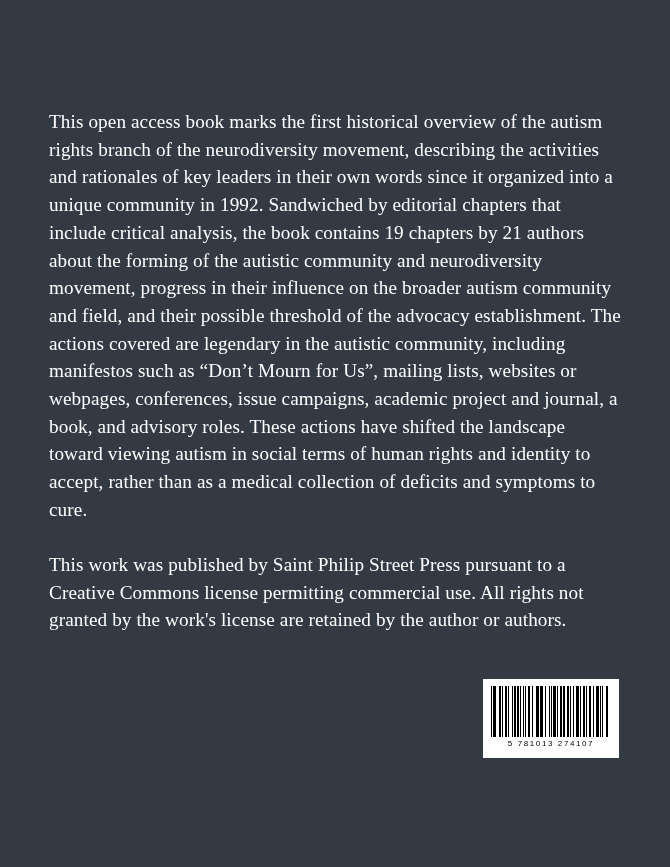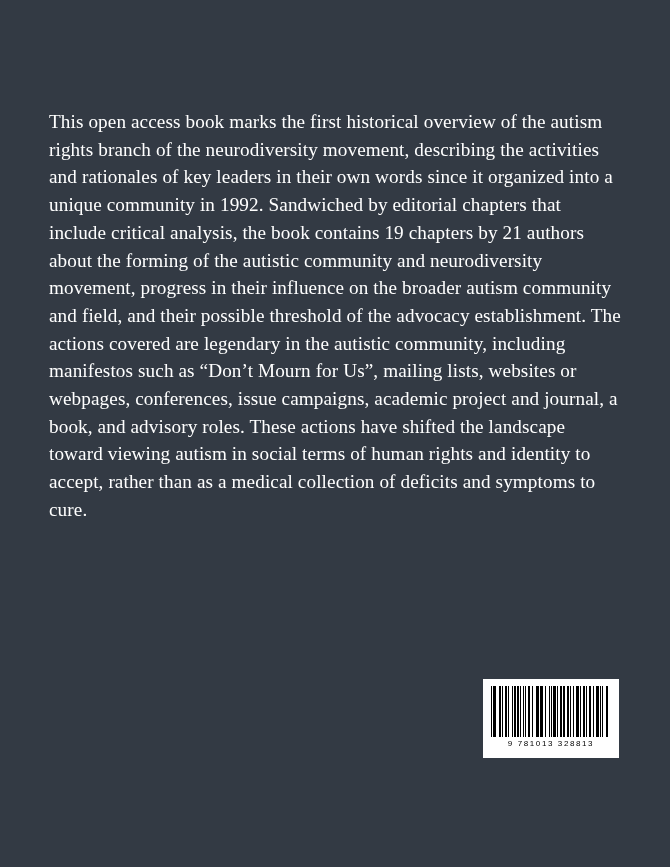--- a/index.html
+++ b/index.html
@@ -73,20 +73,21 @@
     white-space: nowrap;
   }
 </style>
 </head>
 <body>
 
 <div class="back-cover">
 
   <div class="blurb">
     <p class="first">This open access book marks the first historical overview of the autism rights branch of the neurodiversity movement, describing the activities and rationales of key leaders in their own words since it organized into a unique community in 1992. Sandwiched by editorial chapters that include critical analysis, the book contains 19 chapters by 21 authors about the forming of the autistic community and neurodiversity movement, progress in their influence on the broader autism community and field, and their possible threshold of the advocacy establishment. The actions covered are legendary in the autistic community, including manifestos such as “Don’t Mourn for Us”, mailing lists, websites or webpages, conferences, issue campaigns, academic project and journal, a book, and advisory roles. These actions have shifted the landscape toward viewing autism in social terms of human rights and identity to accept, rather than as a medical collection of deficits and symptoms to cure.</p>
+    <p class="second">This work was published by Saint Philip Street Press pursuant to a Creative Commons license permitting commercial use. All rights not granted by the work's license are retained by the author or authors.</p>
   </div>
 
   <div class="barcode-box">
     <div class="barcode-bars" id="barcode-bars">
         <span style="width: 0.882353px; background: rgb(0, 0, 0);"></span>
         <span style="width: 0.882353px; background: transparent;"></span>
         <span style="width: 1.76471px; background: rgb(0, 0, 0);"></span>
         <span style="width: 0.882353px; background: transparent;"></span>
         <span style="width: 0.882353px; background: rgb(0, 0, 0);"></span>
         <span style="width: 2.64706px; background: transparent;"></span>
@@ -154,16 +155,16 @@
         <span style="width: 2.64706px; background: transparent;"></span>
         <span style="width: 2.64706px; background: rgb(0, 0, 0);"></span>
         <span style="width: 0.882353px; background: transparent;"></span>
         <span style="width: 0.882353px; background: rgb(0, 0, 0);"></span>
         <span style="width: 1.76471px; background: transparent;"></span>
         <span style="width: 0.882353px; background: rgb(0, 0, 0);"></span>
         <span style="width: 2.64706px; background: transparent;"></span>
         <span style="width: 1.76471px; background: rgb(0, 0, 0);"></span>
         <span style="width: 2.64706px; background: transparent;"></span>
       </div>
-    <div class="barcode-number">9 781013 328813</div>
+    <div class="barcode-number">5 781013 274107</div>
   </div>
 
 </div>
 
 </body></html>

